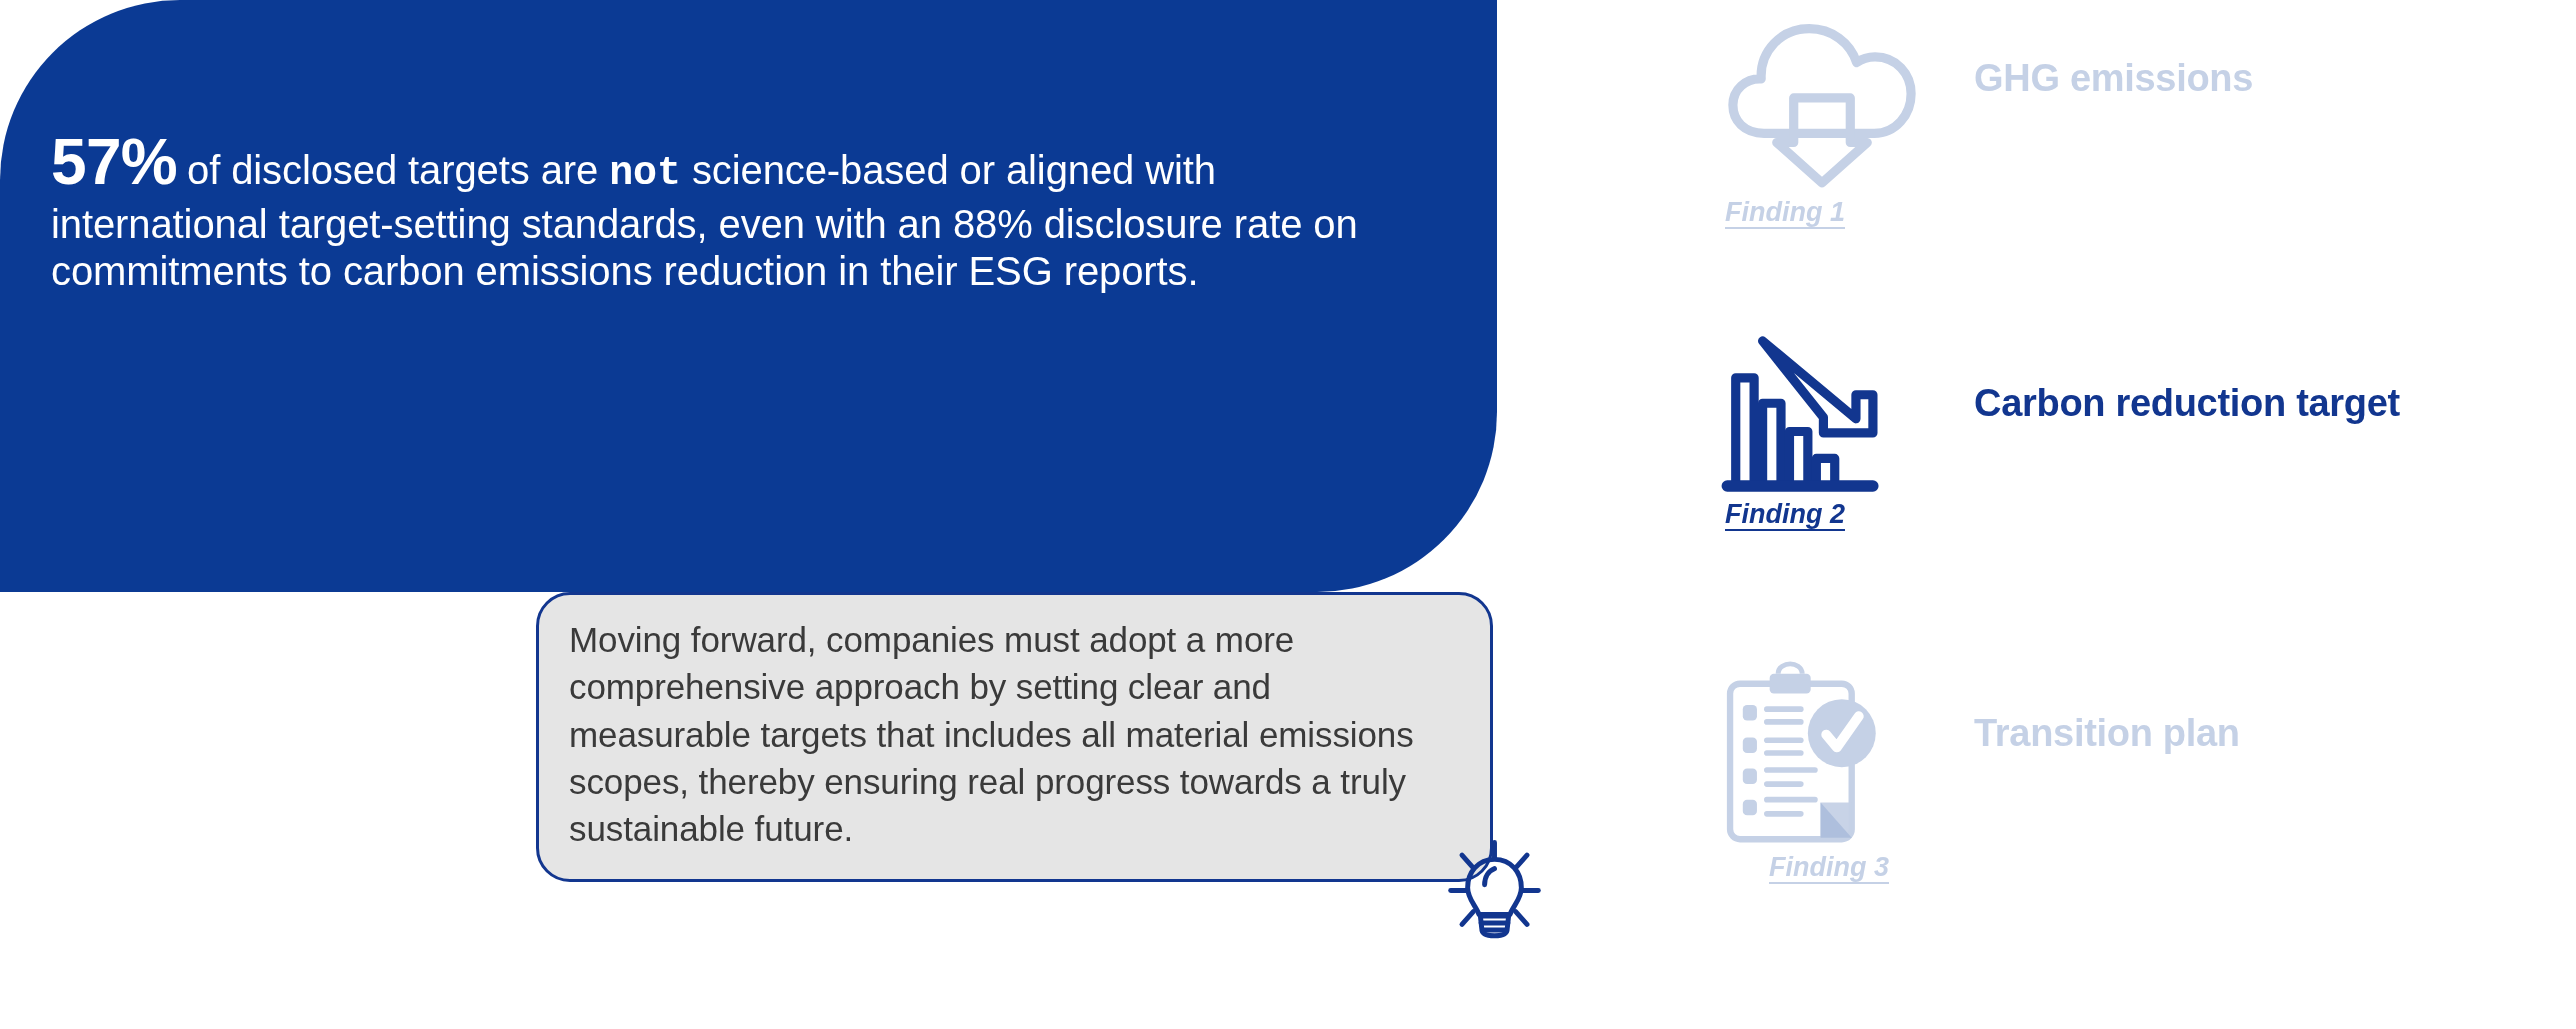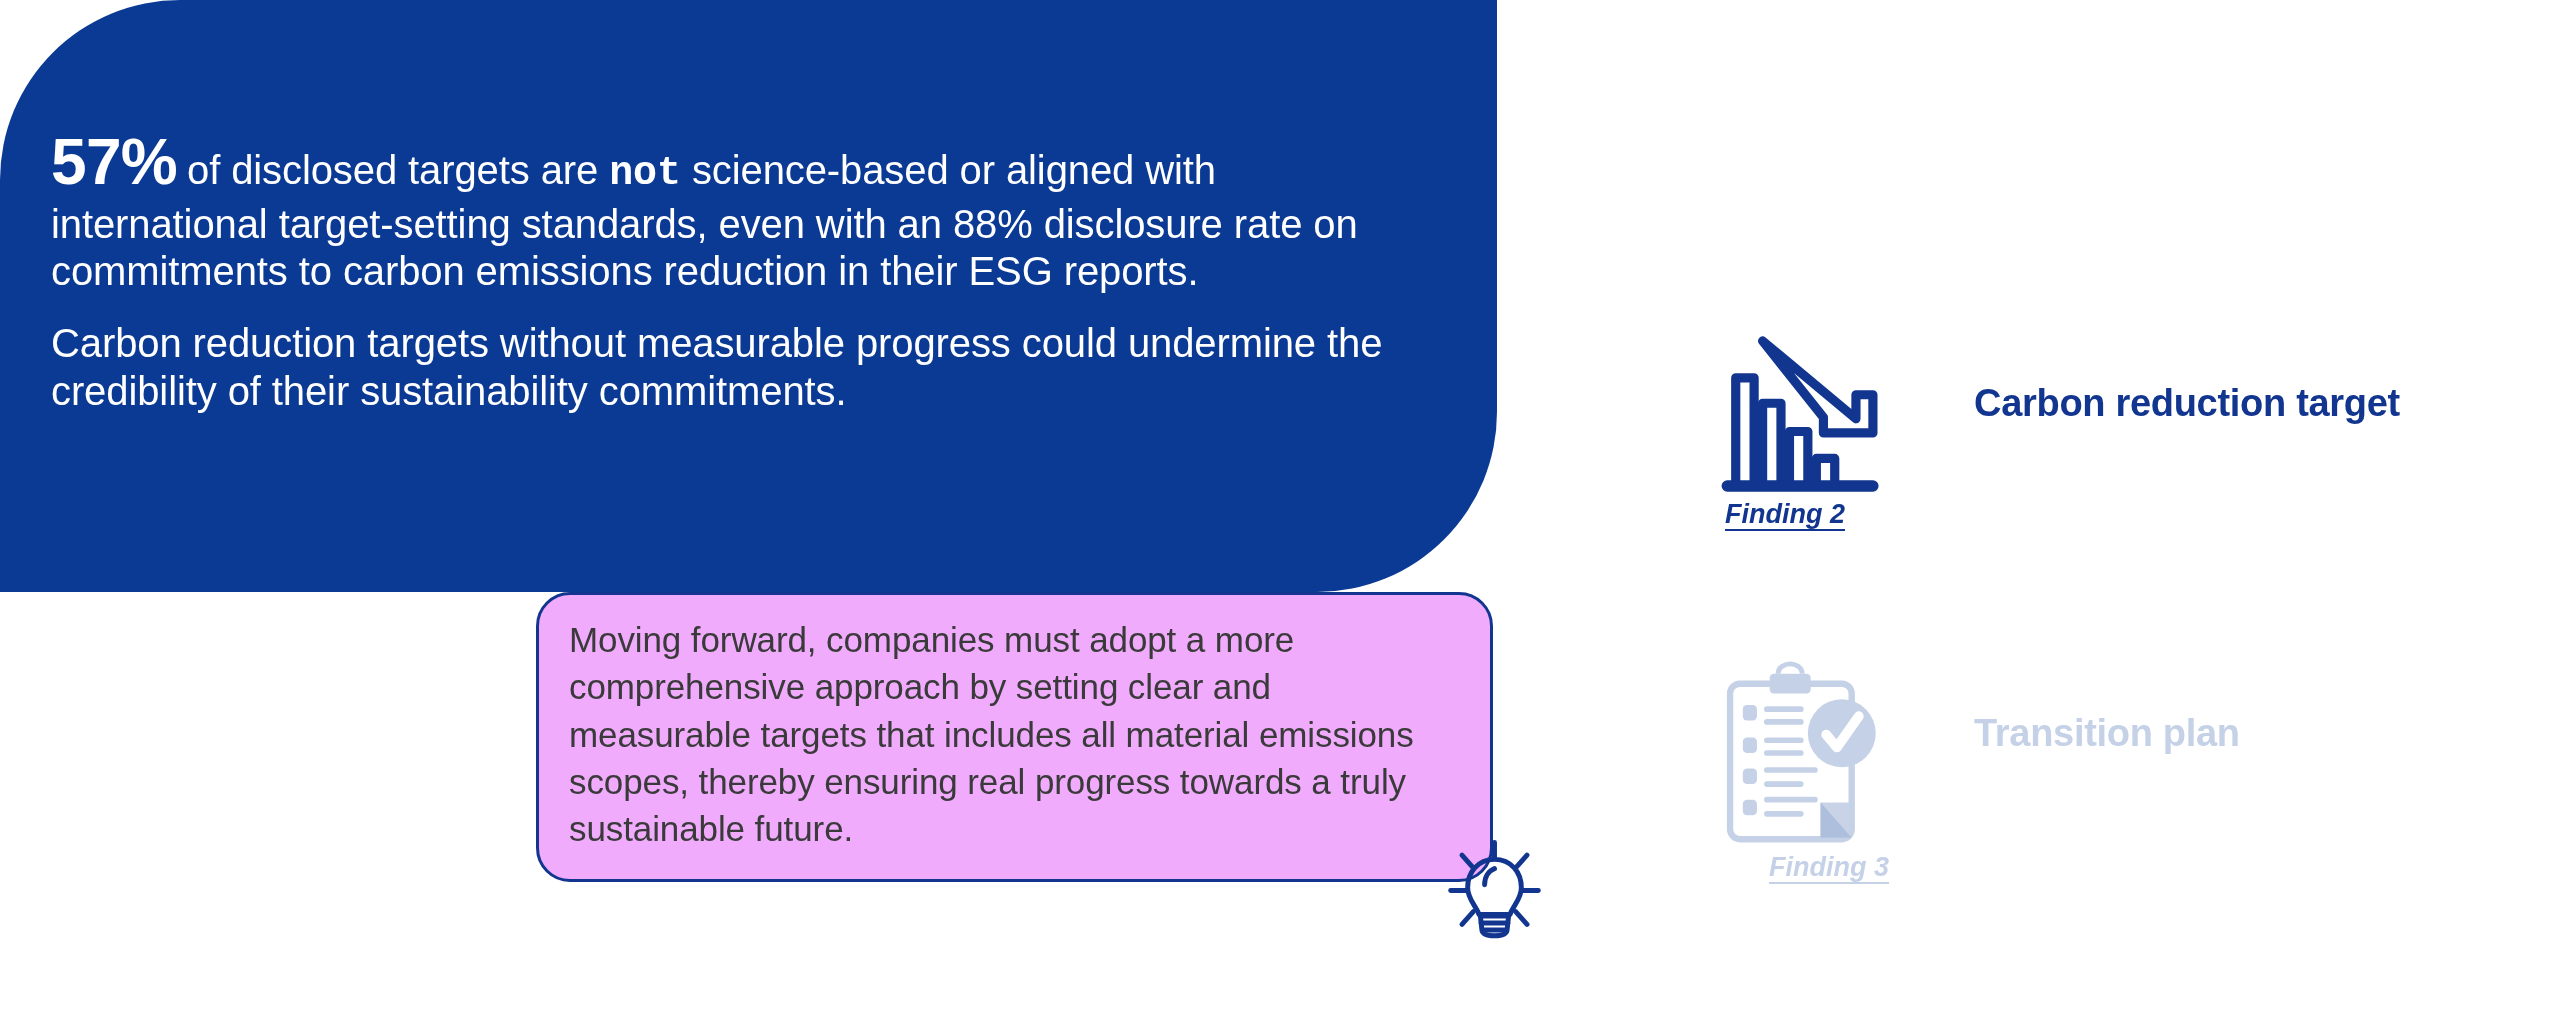--- a/index.html
+++ b/index.html
@@ -47,21 +47,21 @@
     font-weight:400;
     letter-spacing:-0.1px;
     margin:0;
   }
 
   
   #callout{
     position:absolute;
     left:536px;top:592px;
     width:957px;height:290px;
-    background:#f0abfc;
+    background:#e5e5e5;
     border:3.5px solid #12368F;
     border-radius:34px;
     box-sizing:border-box;
   }
   #callout .callout-text{
     position:absolute;
     left:30px;top:21px;
     width:878px;
     color:#3A3A3A;
     font-size:35px;
@@ -130,21 +130,20 @@
   svg{display:block;overflow:visible;}
 </style>
 </head>
 <body>
 
 <div id="stat-panel">
   <div class="stat-inner">
     <p class="stat-line1">
       <span class="big">57%</span><span>of disclosed targets are </span><span class="bold">not</span><span> science-based or aligned with international target-setting standards, even with an 88% disclosure rate on commitments to carbon emissions reduction in their ESG reports.</span>
     </p>
-    <p class="stat-line2">Carbon reduction targets without measurable progress could undermine the credibility of their sustainability commitments.</p>
   </div>
 </div>
 
 <div id="callout">
   <div class="callout-text">Moving forward, companies must adopt a more comprehensive approach by setting clear and measurable targets that includes all material emissions scopes, thereby ensuring real progress towards a truly sustainable future.</div>
 </div>
 
 <div id="bulb-icon">
   <svg viewBox="0 0 140 150" width="99" height="106">
     <g fill="none" stroke="#12368F" stroke-width="7" stroke-linecap="round" stroke-linejoin="round">
@@ -163,20 +162,32 @@
 
       <path d="M50 106 L90 106 L88 124 C88 130 82 134 70 134 C58 134 52 130 52 124 Z"></path>
       <line x1="51" y1="116" x2="89" y2="116"></line>
       <line x1="53" y1="126" x2="87" y2="126"></line>
     </g>
   </svg>
 </div>
 
 <div id="findings">
 
+  <div class="finding" id="finding-1">
+    <div class="icon-wrap">
+      <svg viewBox="0 0 280 250" width="198" height="177">
+        <g fill="none" stroke="#C5D1E6" stroke-width="13" stroke-linecap="round" stroke-linejoin="round">
+          <path d="M58 170 C30 170 14 152 14 130 C14 108 32 92 54 93 C52 54 82 22 122 22 C154 22 180 42 189 70 C196 65 205 62 215 62 C245 62 266 86 266 114 C266 144 244 170 214 170 Z"></path>
+          <path d="M100 120 L100 183 L76 183 L140 240 L204 183 L180 183 L180 120 Z"></path>
+        </g>
+      </svg>
+    </div>
+    <div class="finding-label muted">GHG emissions</div>
+    <div class="finding-tag muted">Finding 1</div>
+  </div>
 
   <div class="finding" id="finding-2">
     <div class="icon-wrap">
       <svg viewBox="0 0 280 250" width="198" height="177">
         <g fill="none" stroke="#12368F" stroke-width="13" stroke-linecap="round" stroke-linejoin="round">
 
           <path d="M18 215 L18 66 L44 66 L44 215"></path>
           <path d="M56 215 L56 102 L82 102 L82 215"></path>
           <path d="M94 215 L94 142 L120 142 L120 215"></path>
           <path d="M132 215 L132 180 L158 180 L158 215"></path>

